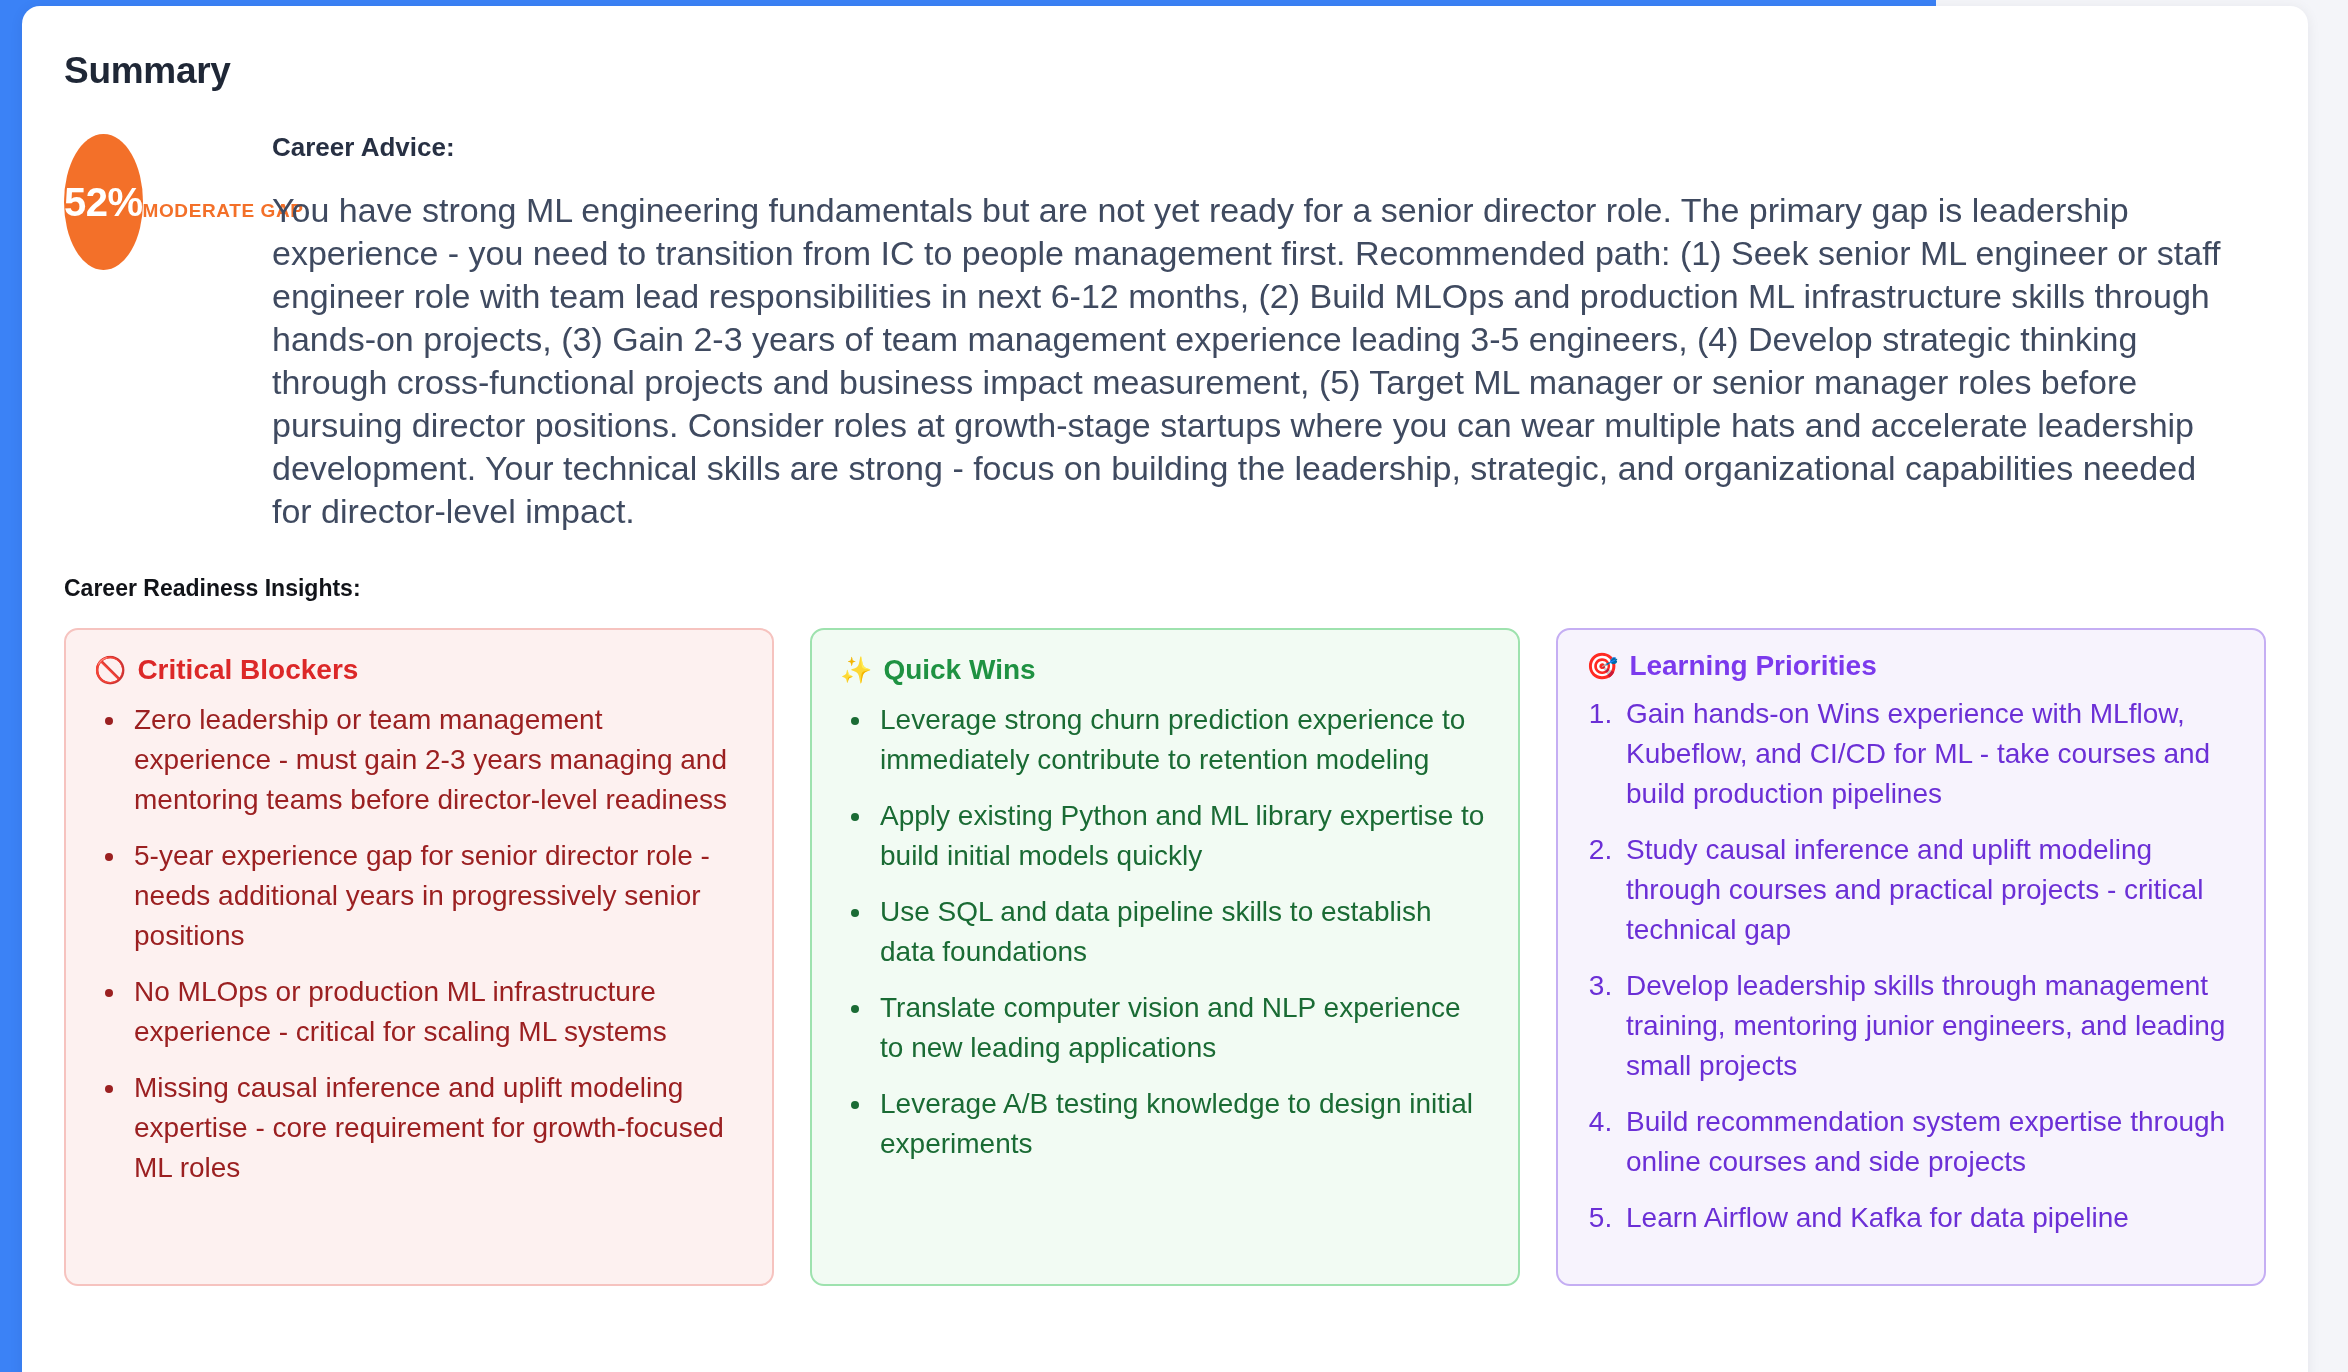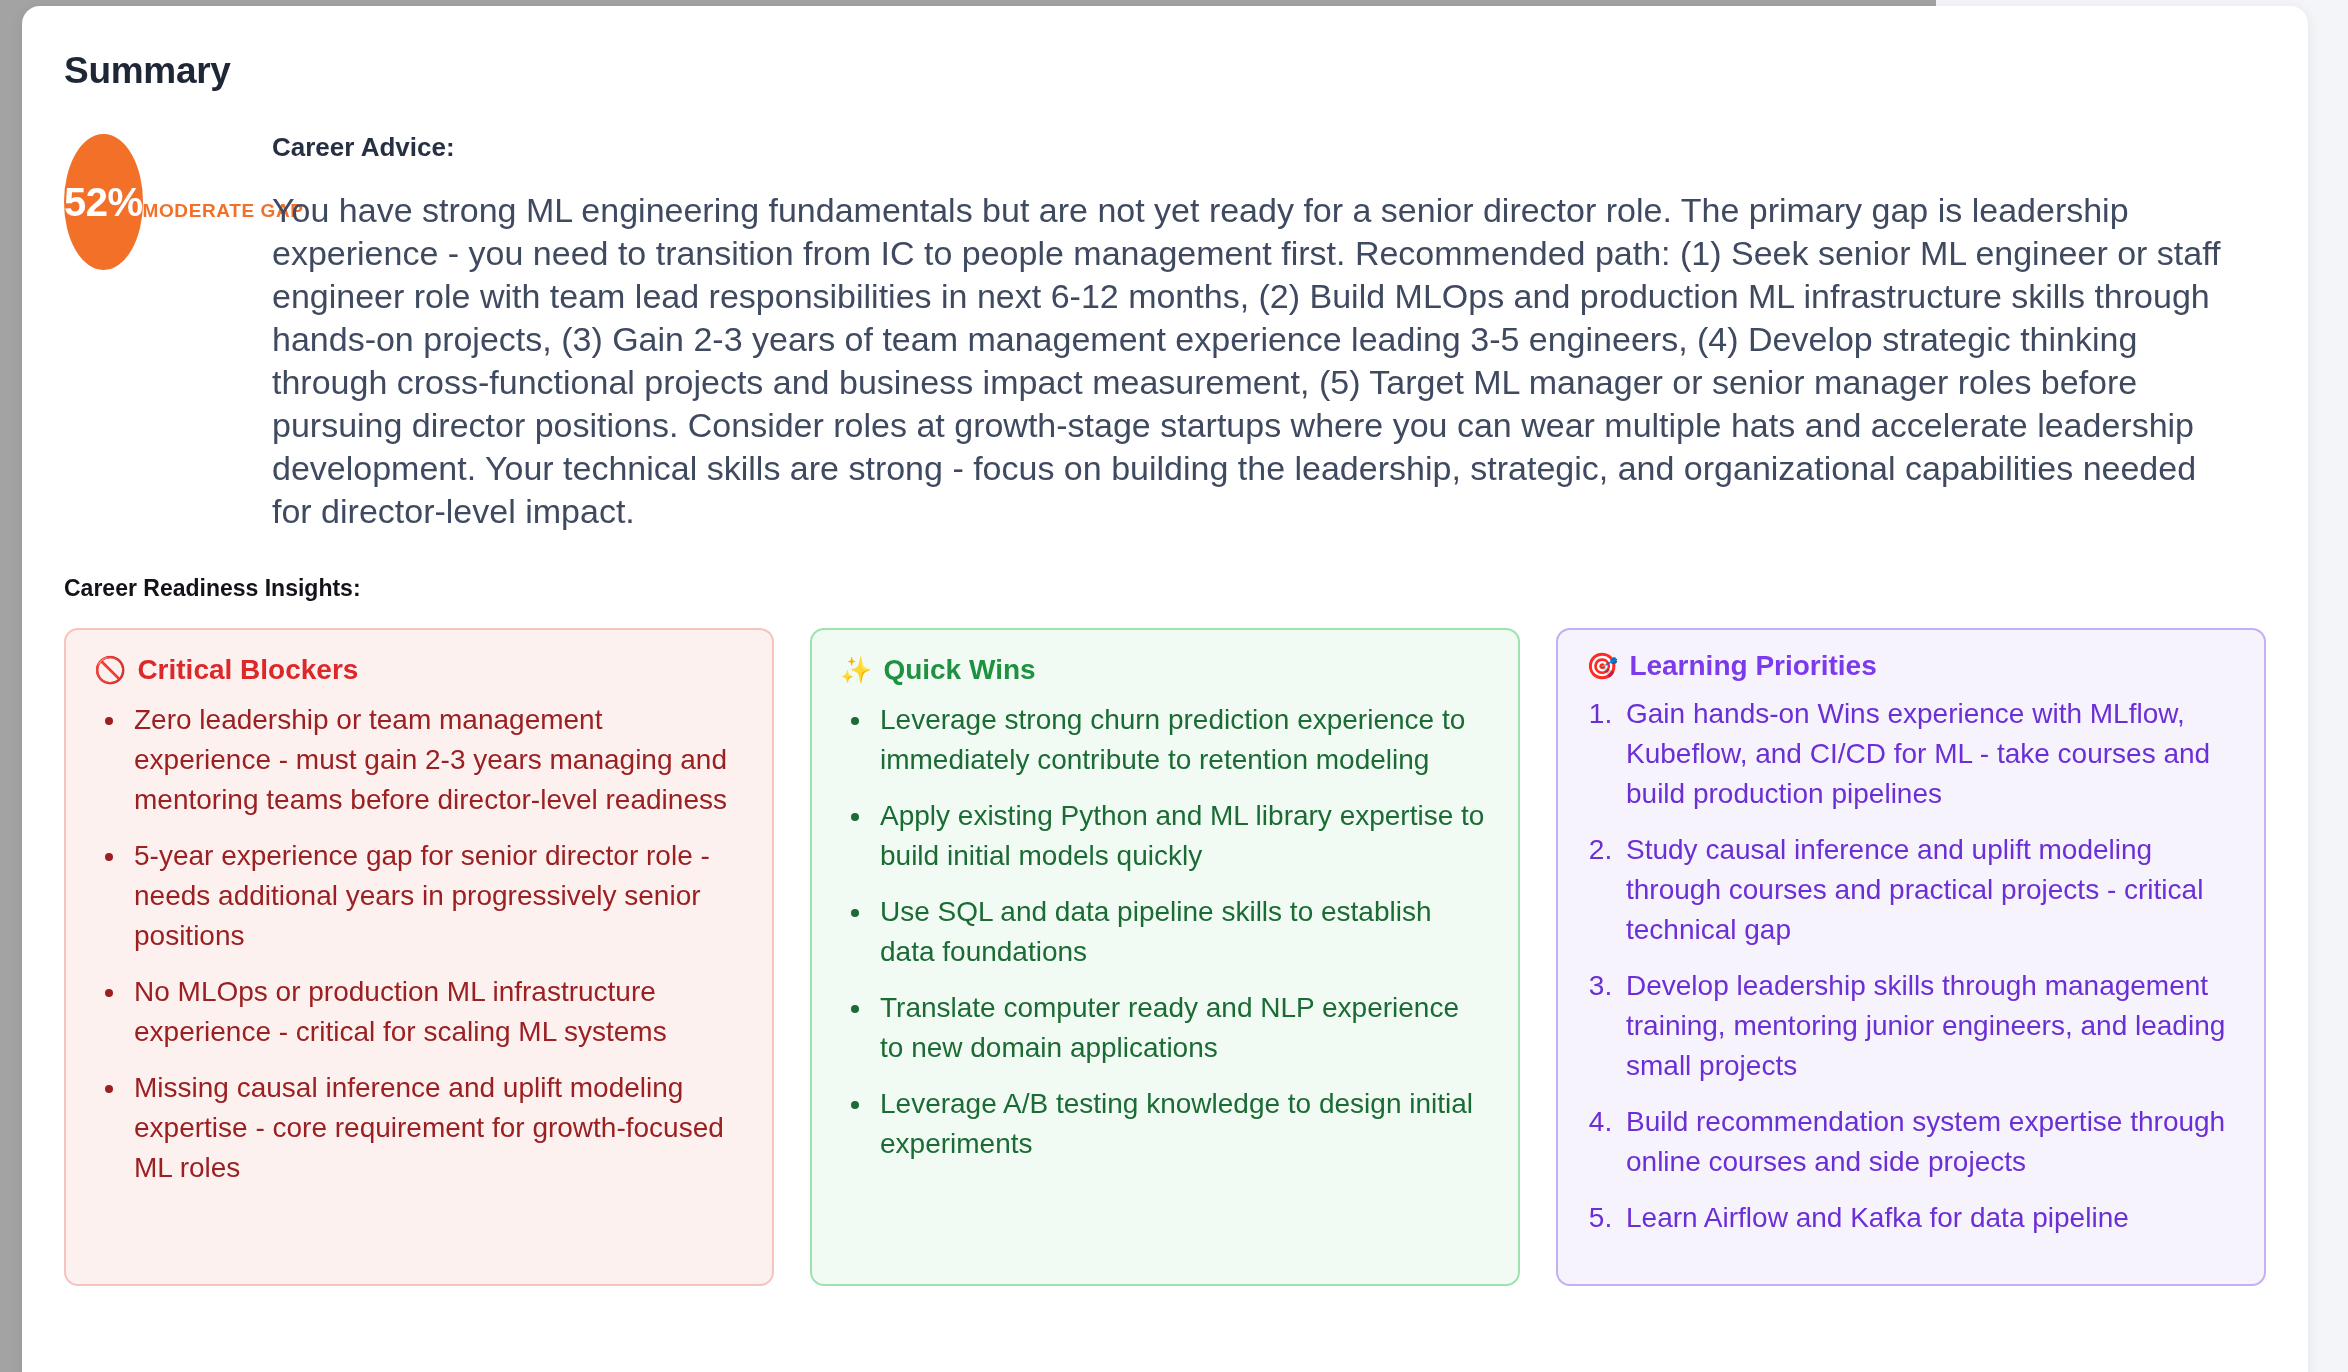--- a/index.html
+++ b/index.html
@@ -8,21 +8,21 @@
     width: 2348px; height: 1372px;
     background: #f4f5f9;
     font-family: "Liberation Sans", sans-serif;
     overflow: hidden;
   }
 
   #page {
     position: relative;
     width: 1936px;
     height: 1372px;
-    background: #a3a3a3;
+    background: #3b82f6;
   }
 
   .surface {
     position: absolute;
     left: 22px;
     top: 6px;
     width: 2286px;
     height: 1420px;
     background: #ffffff;
     border-radius: 18px;
@@ -204,21 +204,21 @@
 
       <div class="card wins">
         <div class="card-head">
           <span class="emoji">✨</span>
           <span>Quick Wins</span>
         </div>
         <ul class="items">
           <li>Leverage strong churn prediction experience to immediately contribute to retention modeling</li>
           <li>Apply existing Python and ML library expertise to build initial models quickly</li>
           <li>Use SQL and data pipeline skills to establish data foundations</li>
-          <li>Translate computer ready and NLP experience to new domain applications</li>
+          <li>Translate computer vision and NLP experience to new leading applications</li>
           <li>Leverage A/B testing knowledge to design initial experiments</li>
         </ul>
       </div>
 
       <div class="card learning">
         <div class="card-head">
           <span class="emoji">🎯</span>
           <span>Learning Priorities</span>
         </div>
         <ol class="items">

